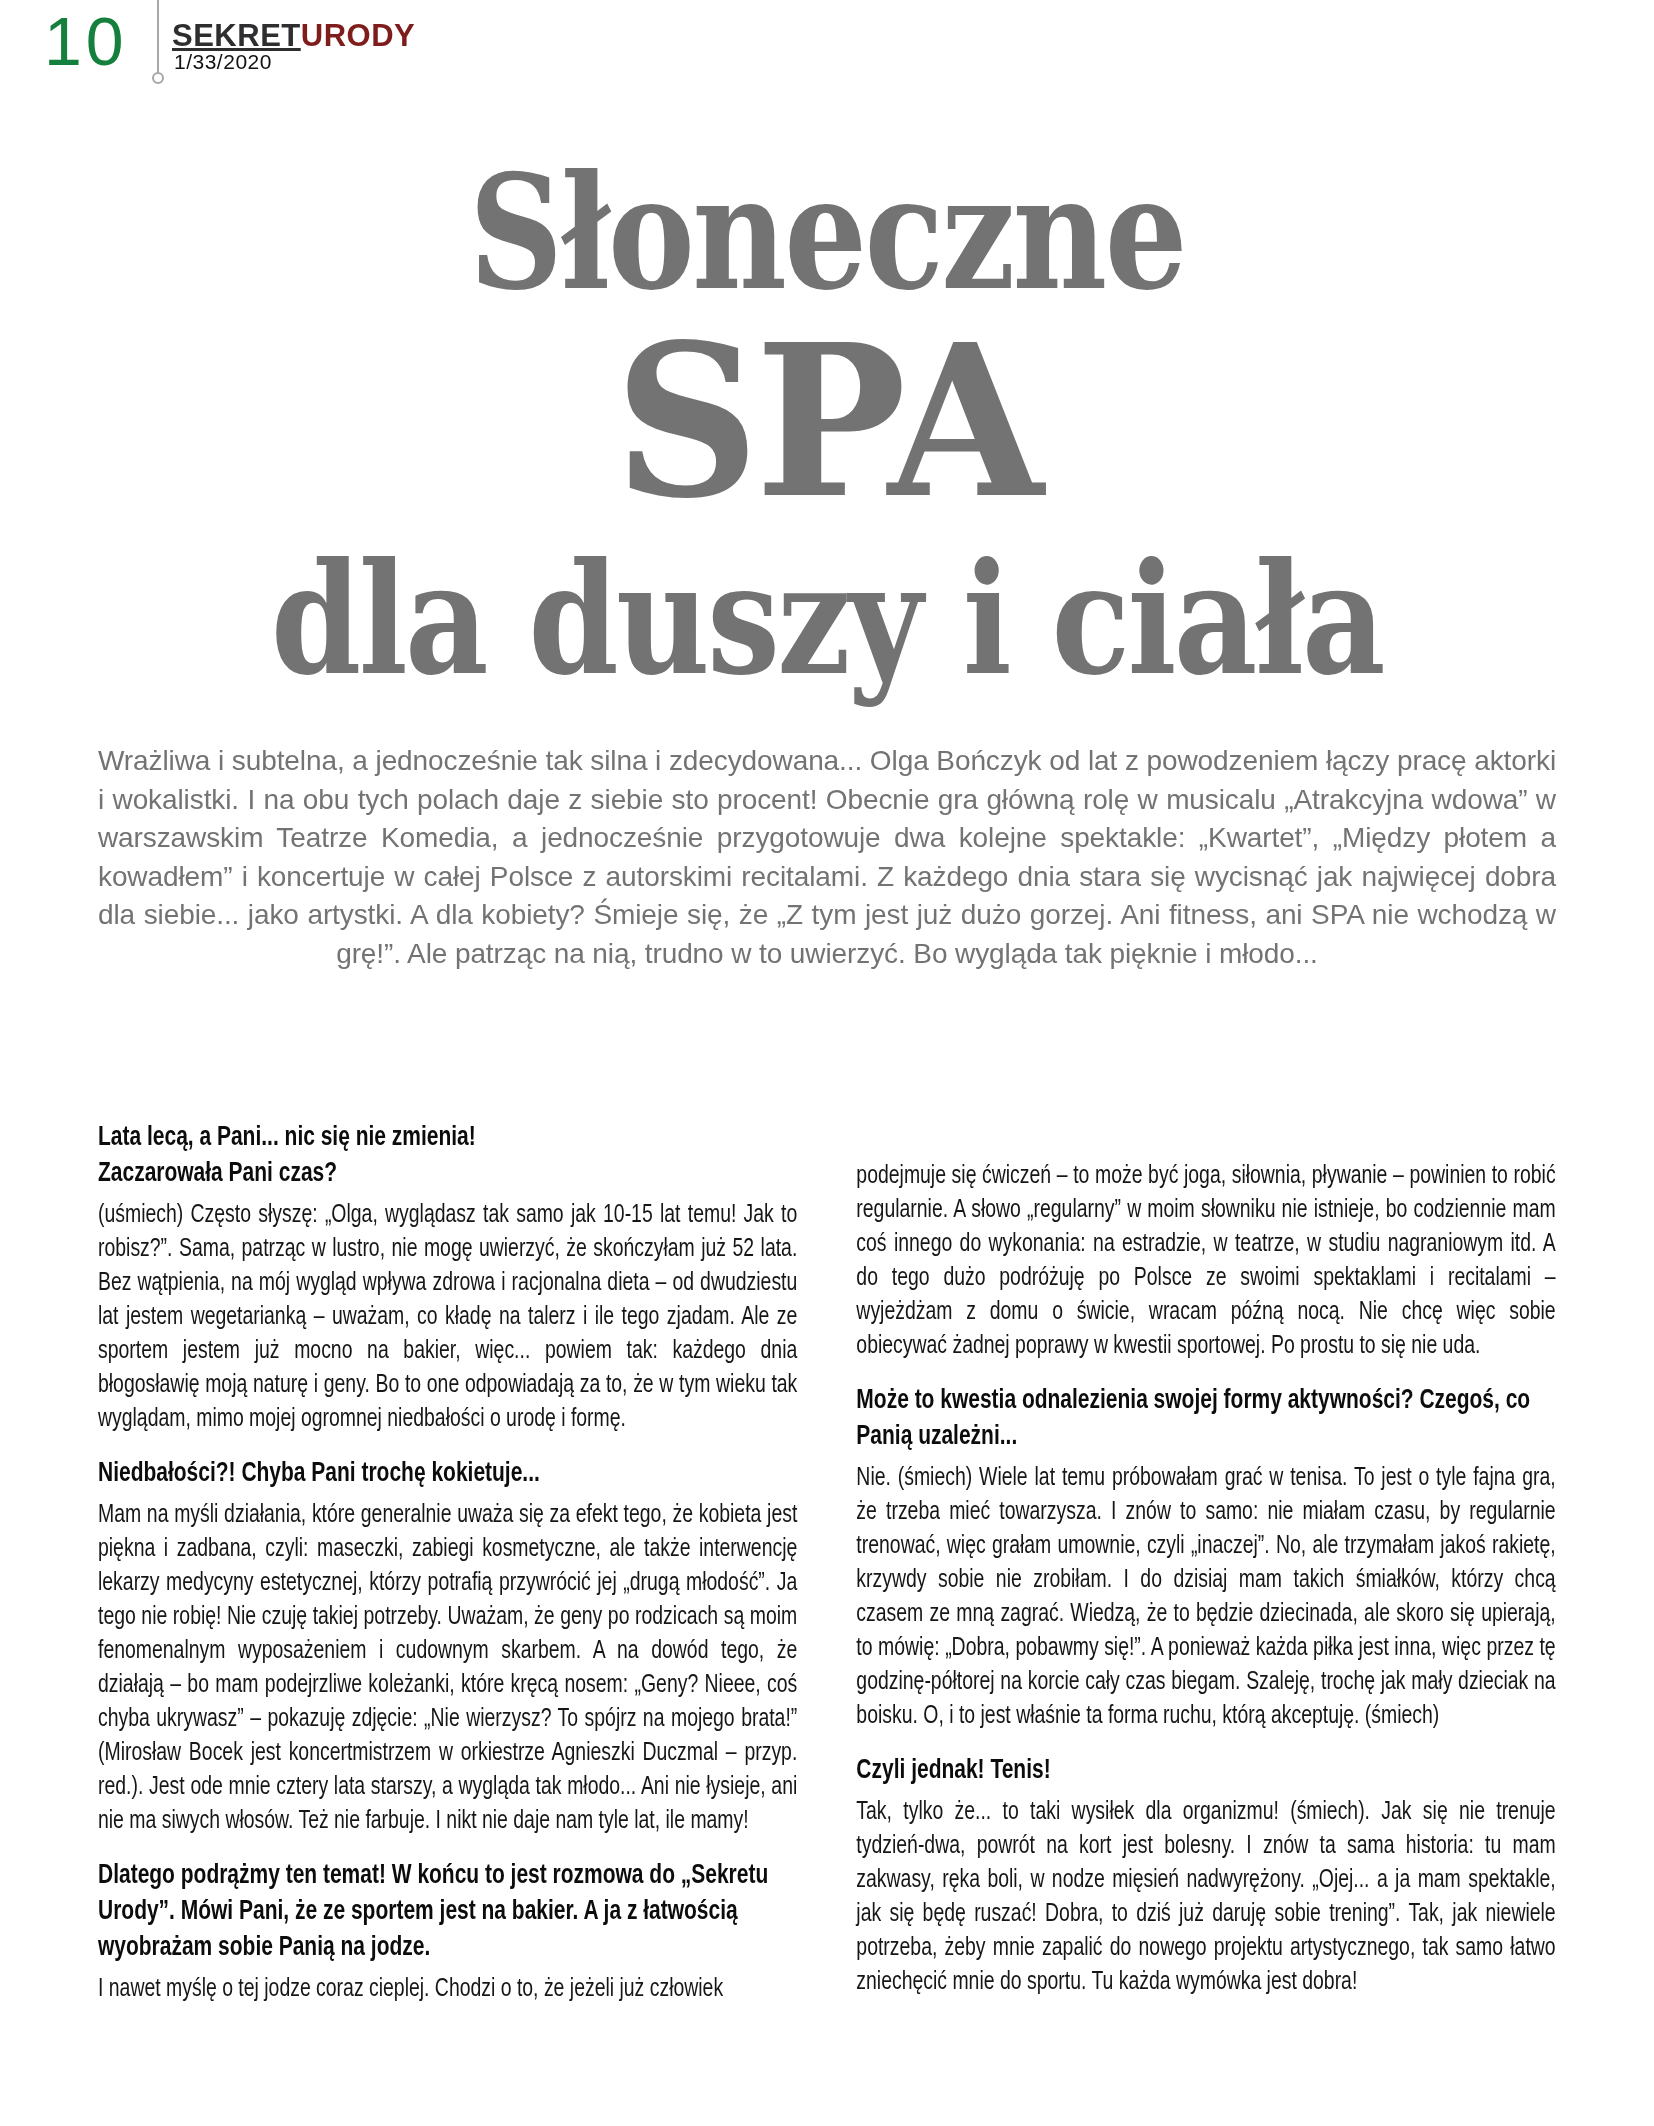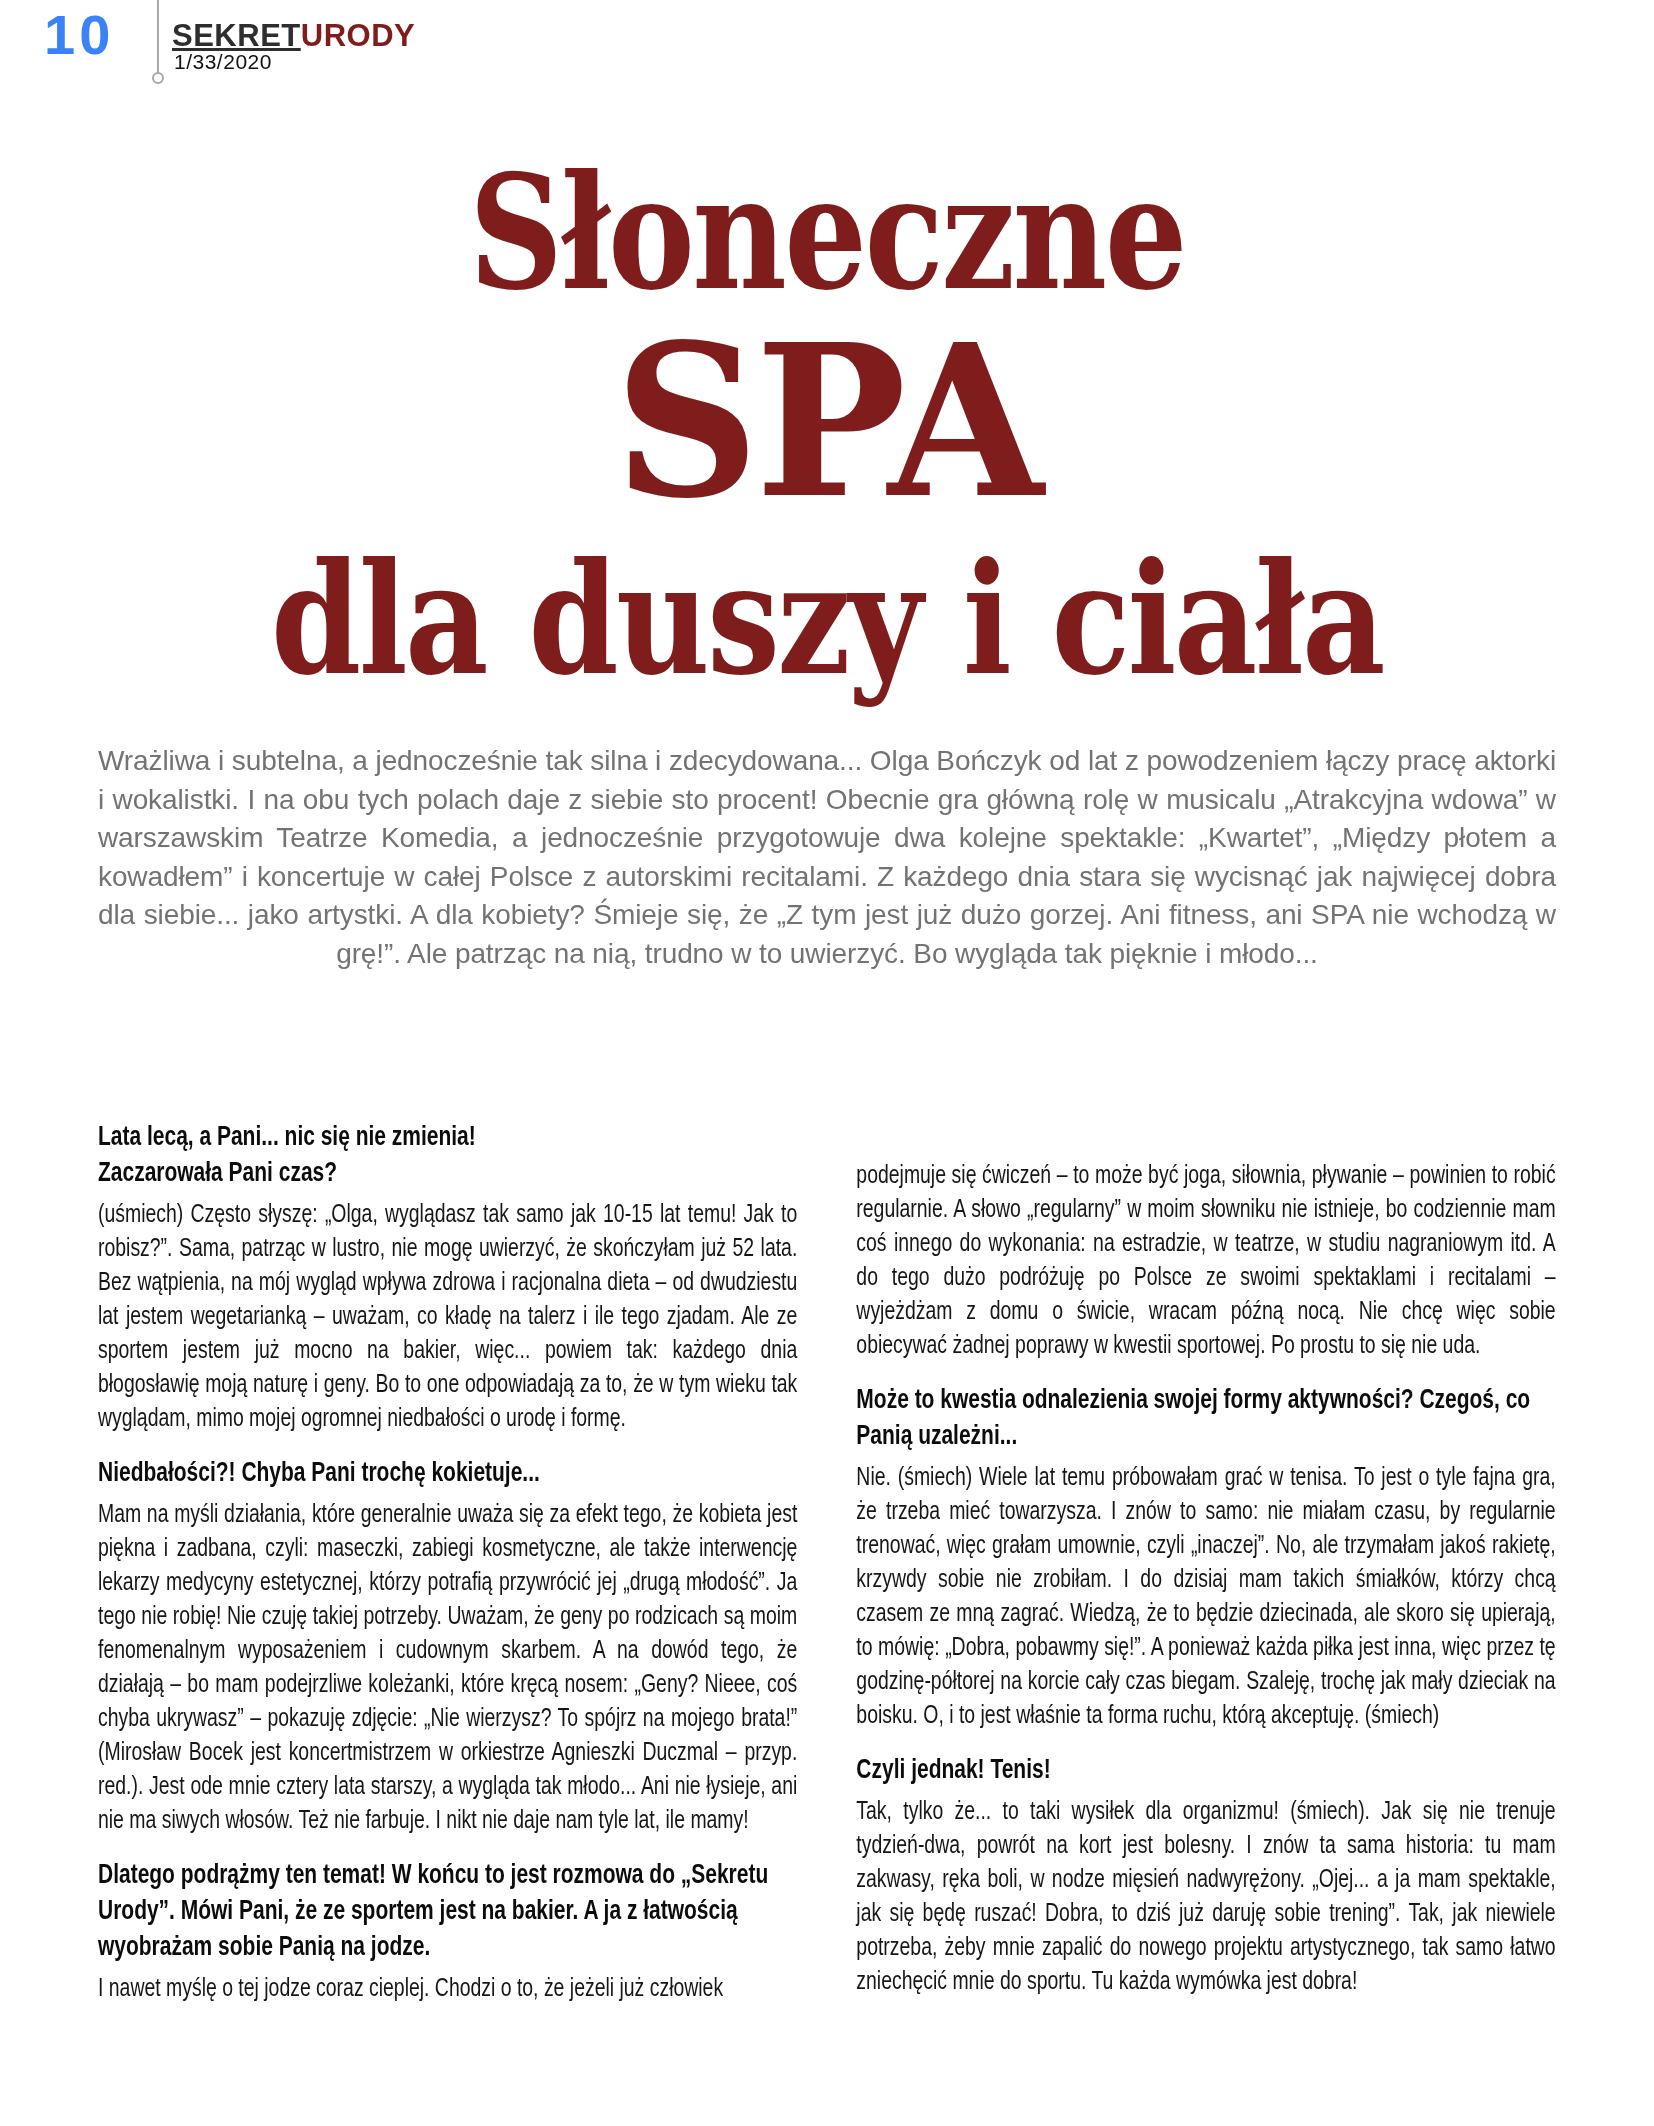--- a/index.html
+++ b/index.html
@@ -12,22 +12,22 @@
   .page {
     position: relative;
     width: 1654px; height: 2126px;
     background: #ffffff;
     overflow: hidden;
   }
 
   
   .page-number {
     position: absolute; left: 44px; top: 2px;
-    font-size: 56px; font-weight: 700;
-    letter-spacing: 4px; color: #3b82f6;
+    font-size: 68px; font-weight: 400;
+    letter-spacing: 4px; color: #15803d;
   }
   .divider-line {
     position: absolute; left: 157px; top: 0;
     width: 2px; height: 74px; background: #a8a8a8;
   }
   .divider-dot {
     position: absolute; left: 152px; top: 72px;
     width: 8px; height: 8px; border: 2px solid #a8a8a8;
     border-radius: 50%; background: #ffffff;
   }
@@ -41,21 +41,21 @@
   .issue {
     position: absolute; left: 174px; top: 50px;
     font-size: 21px; color: #121212; letter-spacing: 0.5px;
   }
 
   
   .title {
     position: absolute; top: 148px; left: 0; width: 1654px;
     text-align: center;
     font-family: "DejaVu Serif", serif;
-    font-weight: bold; color: #7f1d1d;
+    font-weight: bold; color: #737373;
   }
   .title-line { display: block; letter-spacing: -0.02em; }
   .title-line-1 {
     font-size: 155px; line-height: 170px;
     transform: scale(0.84, 1.02); transform-origin: 50% 50%;
   }
   .title-line-2 {
     font-size: 205px; line-height: 205px;
     margin-top: 2px;
     transform: scale(0.98, 1.02); transform-origin: 50% 50%;

